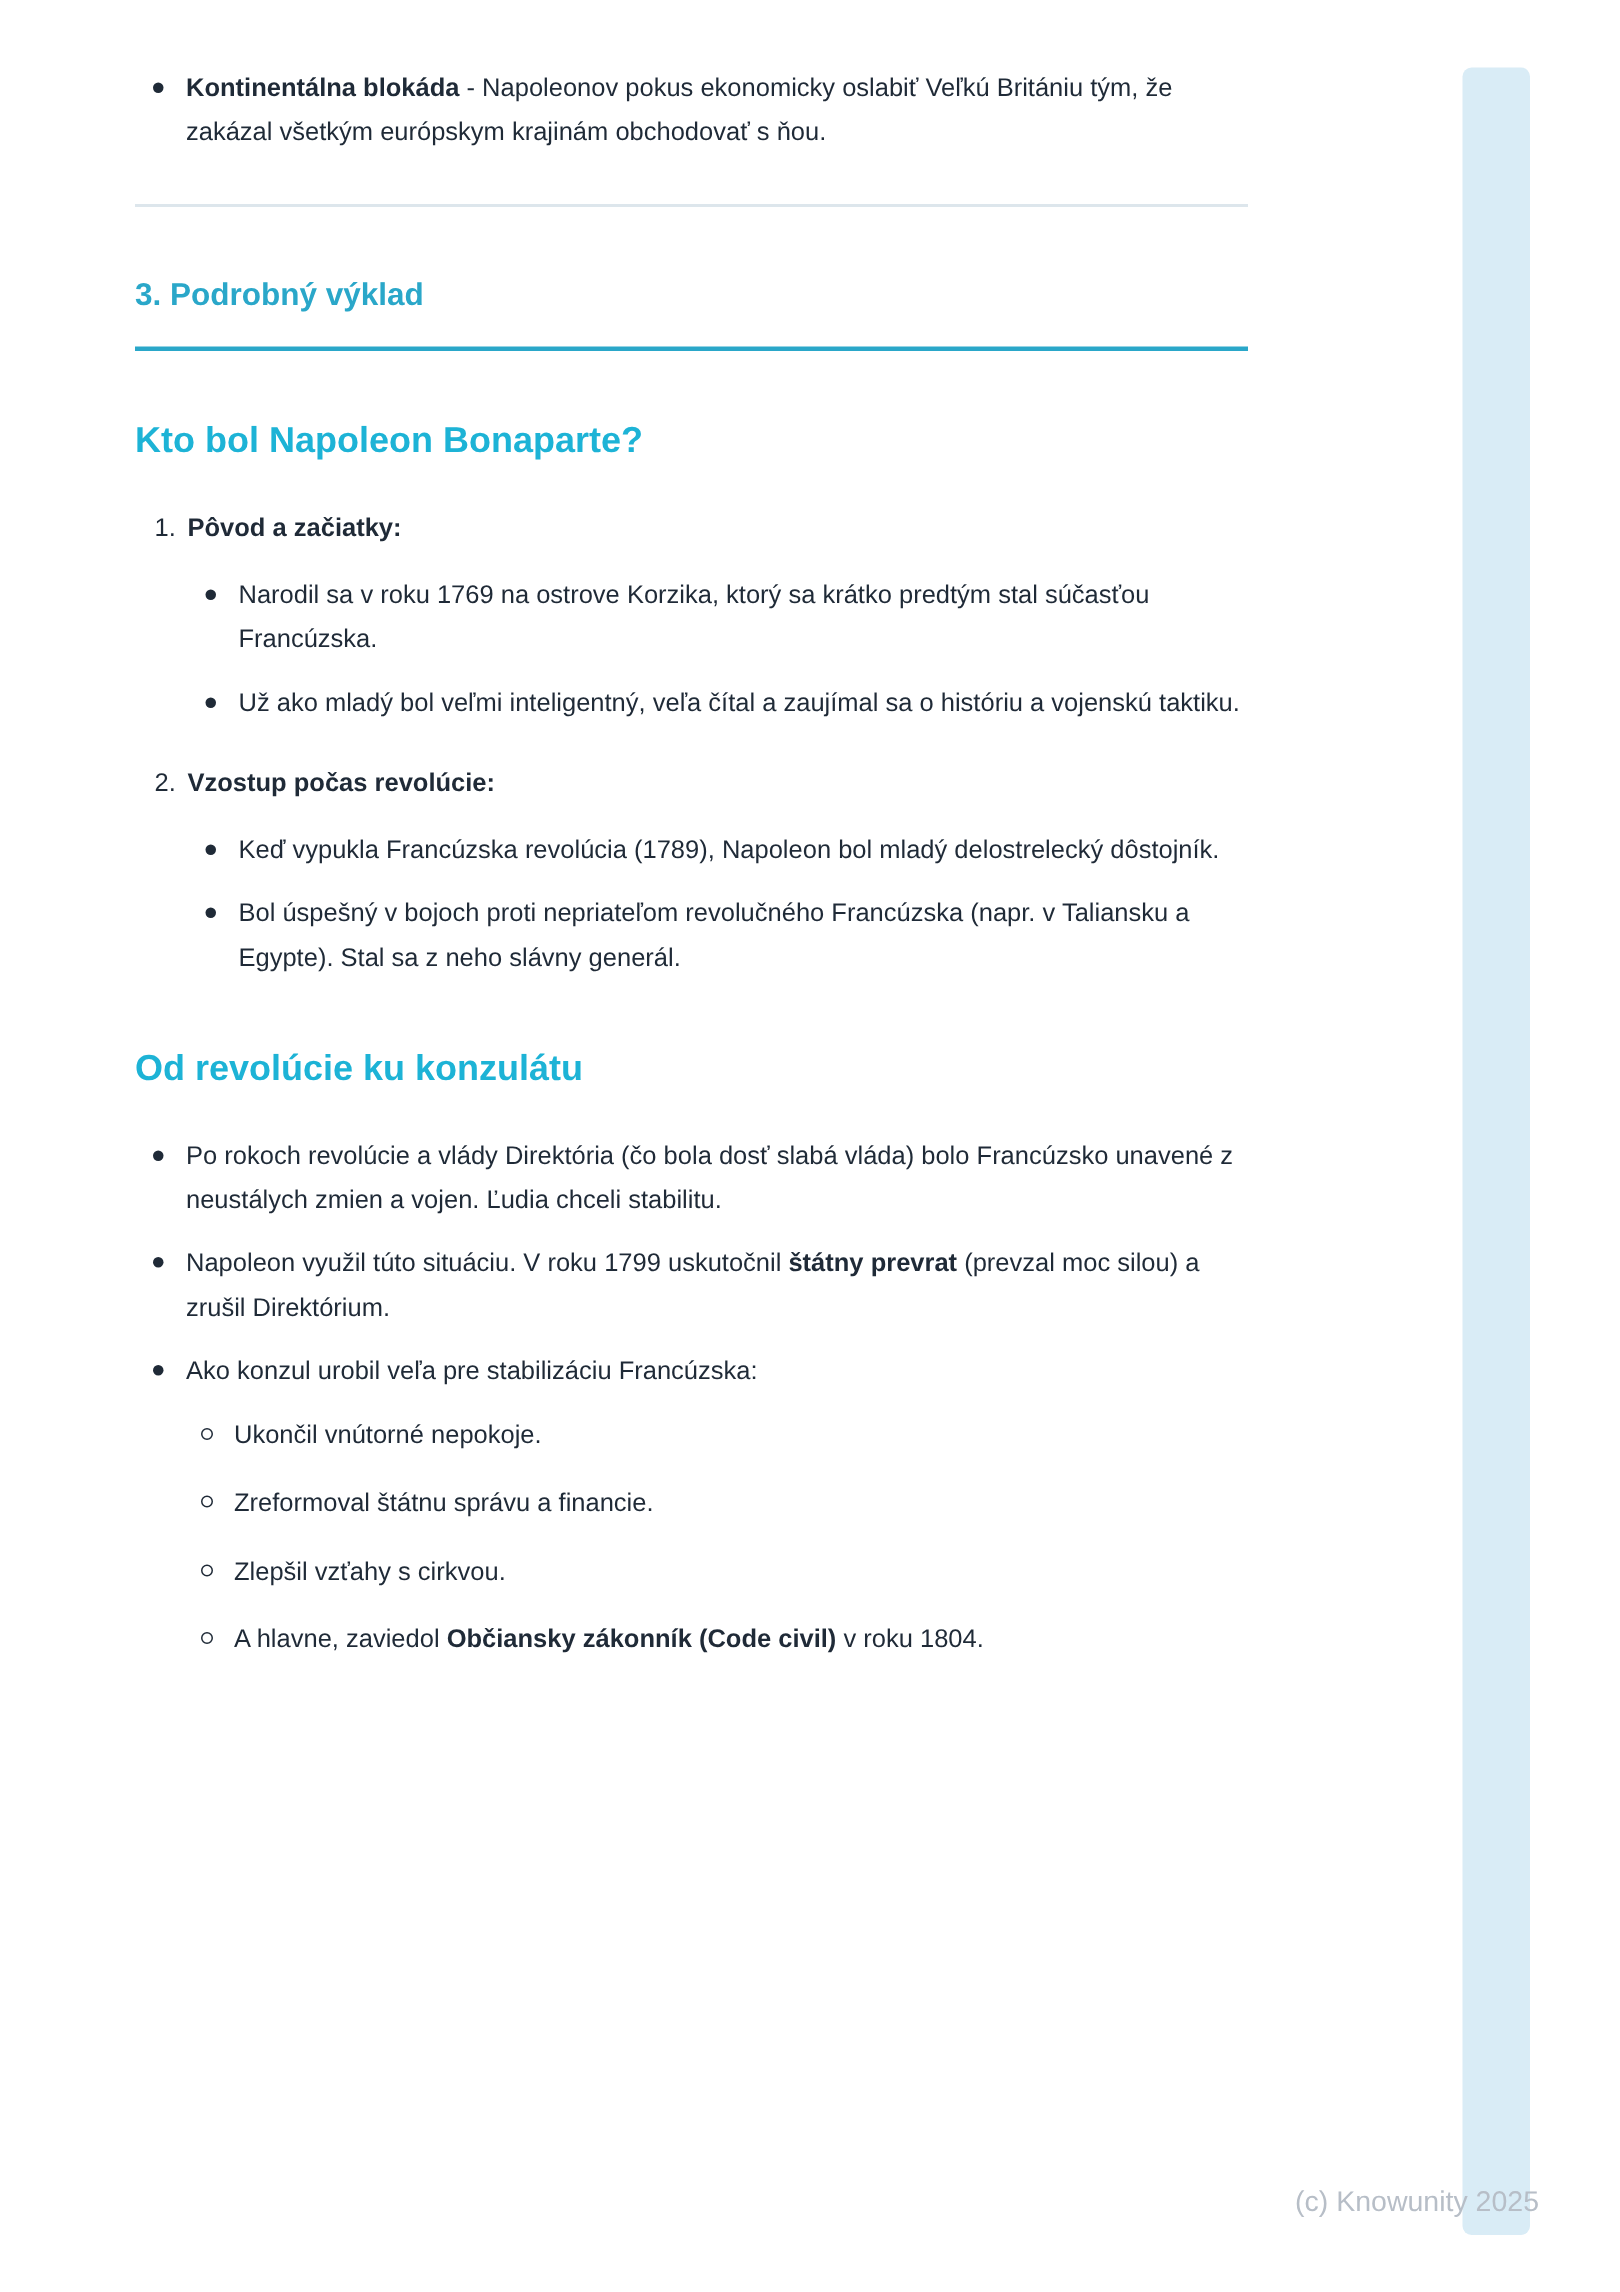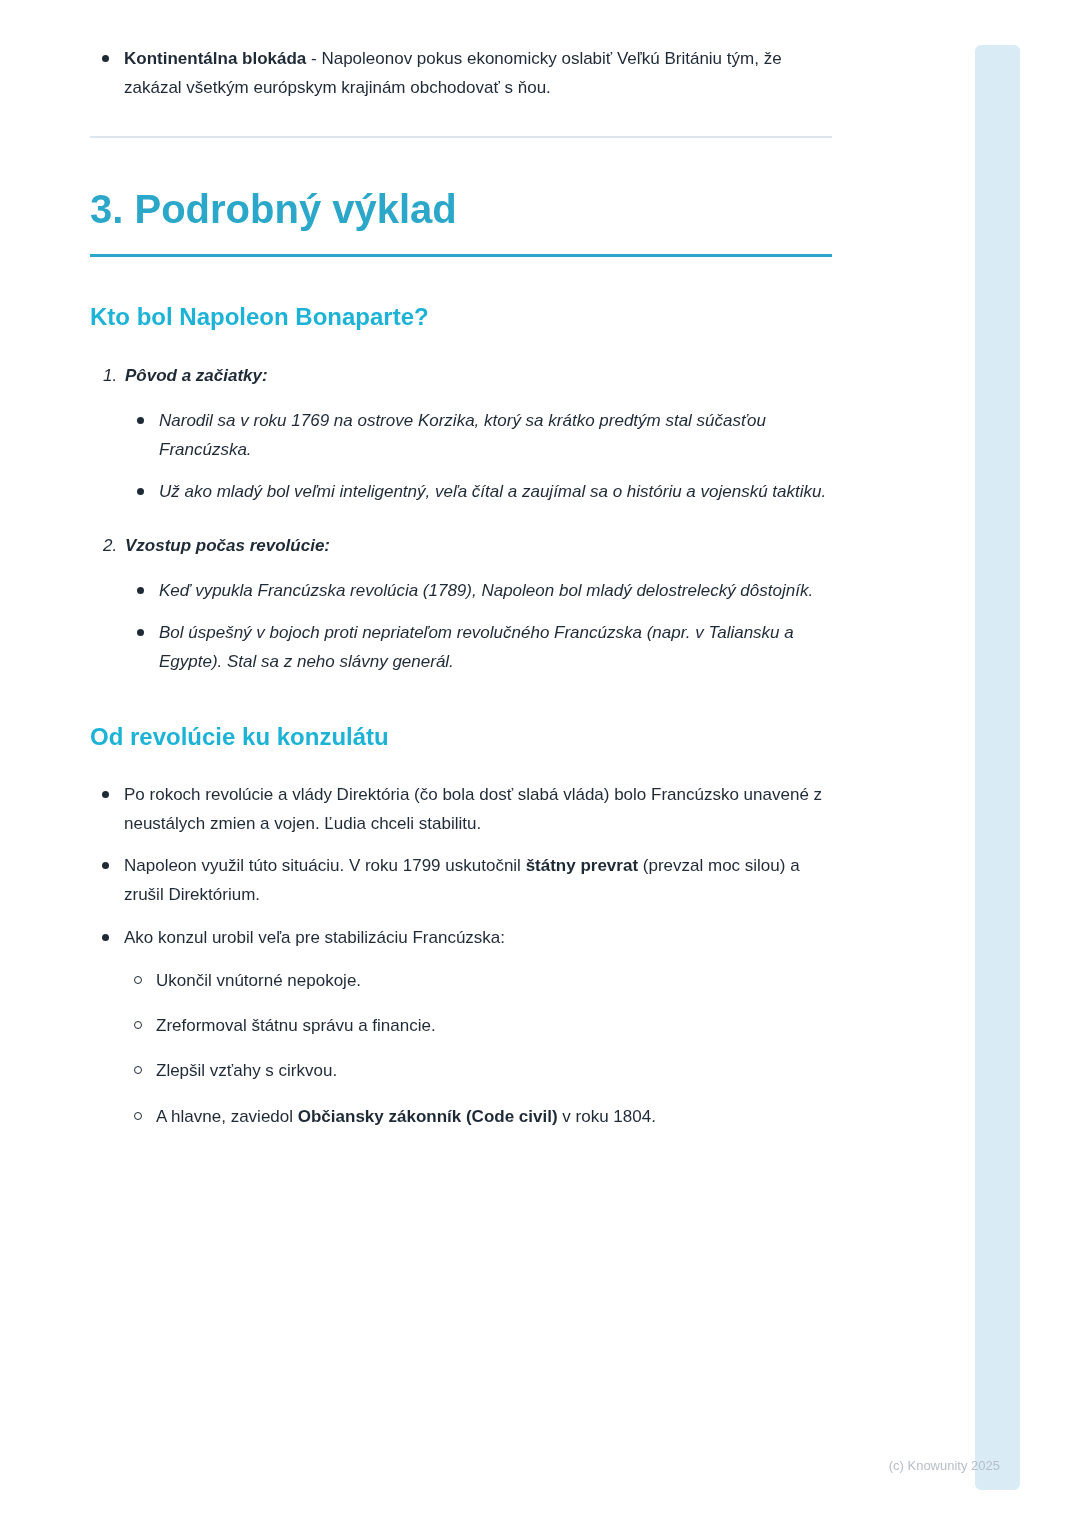--- a/index.html
+++ b/index.html
@@ -75,21 +75,21 @@
   ul.sub-bullets > li:last-child { margin-bottom: 12px; }
 
   hr.divider {
     border: none;
     border-top: 2px solid var(--divider, #dde6ec);
     margin-top: 34px;
   }
 
   h1.section-heading {
     margin-top: 46px;
-    font-size: 40px;
+    font-size: 21px;
     line-height: 1.25;
     font-weight: 700;
     color: var(--accent_h1, #2aa7c9);
     padding-bottom: 20px;
     border-bottom: 3px solid var(--accent_h1, #2aa7c9);
   }
 
   h2.sub-heading {
     margin-top: 44px;
     font-size: 24px;
@@ -104,35 +104,34 @@
   ol.numbered {
     list-style: none;
     counter-reset: item;
     padding-left: 13px;
   }
   ol.numbered > li {
     counter-increment: item;
     position: relative;
     padding-left: 22px;
     margin-bottom: 24px;
-    font-style: italic;
   }
   ol.numbered > li::before {
     content: counter(item) ".";
     position: absolute;
     left: 0;
   }
   ol.numbered > li > ul.bullets { margin-top: 16px; }
   ol.numbered > li:last-child { margin-bottom: 0; }
 
   .watermark {
     position: absolute;
     top: 1458px;
-    right: 80px;
-    font-size: 13px;
+    right: 54px;
+    font-size: 19px;
     color: var(--watermark, #b7bec7);
     text-align: center;
   }
 </style>
 </head>
 <body>
 
 <div class="side-strip"></div>
 
 <div class="content">

